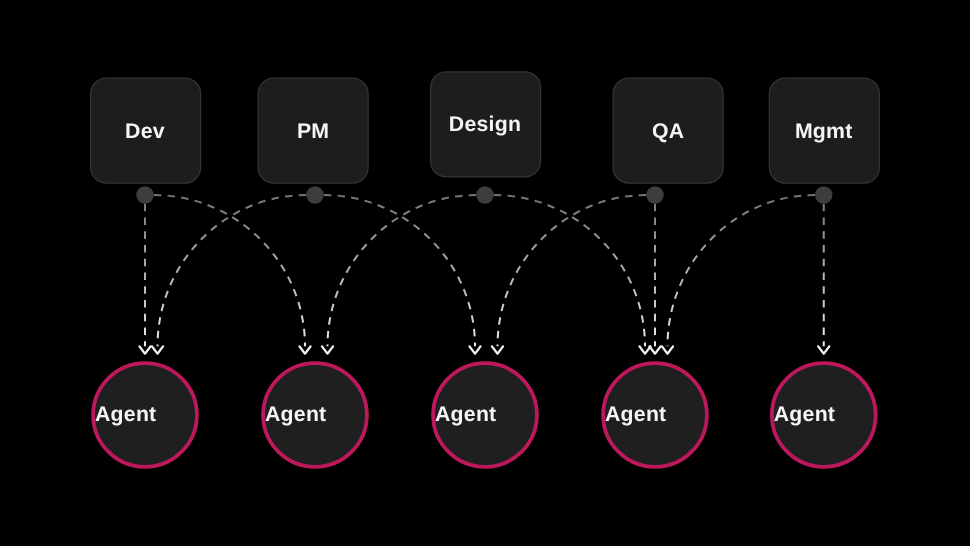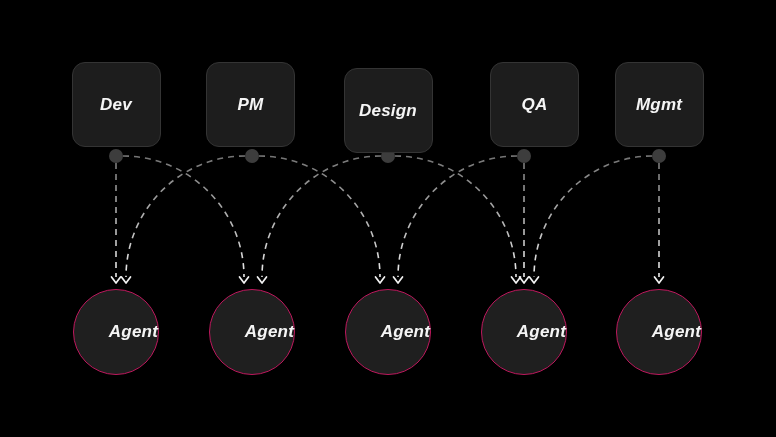--- a/index.html
+++ b/index.html
@@ -33,33 +33,32 @@
     display: flex;
     align-items: center;
     justify-content: center;
   }
   .agent-node {
     position: absolute;
     width: 86px;
     height: 86px;
     border-radius: 50%;
     background: #1f1f1f;
-    border: 1px solid #be185d;
+    border: 3px solid #be185d;
     box-sizing: border-box;
     display: flex;
     align-items: center;
-    justify-content: flex-end;
+    justify-content: flex-start;
   }
   .node-label {
     color: #f5f5f5;
     font-size: 17px;
     font-weight: bold;
     letter-spacing: 0.2px;
     user-select: none;
-    font-style: italic;
   }
 </style>
 </head>
 <body>
 
 <div class="stage">
   <svg class="connector-layer" width="776" height="437" viewBox="0 0 776 437" xmlns="http://www.w3.org/2000/svg">
     <defs>
       <linearGradient id="fade" gradientUnits="userSpaceOnUse" x1="0" y1="150" x2="0" y2="285">
         <stop offset="0" id="fade-start" stop-color="#6e6e6e"></stop>
@@ -98,21 +97,21 @@
         <path d="M 654.5 277 L 659 283 L 663.5 277" fill="none" stroke="#f2f2f2" stroke-width="1.7" stroke-linecap="round" stroke-linejoin="round"></path>
       </g>
   </svg>
   <div id="nodes">
       <div class="role-node" style="left: 71.5px; top: 62px;">
         <span class="node-label">Dev</span>
       </div>
       <div class="role-node" style="left: 206px; top: 62px;">
         <span class="node-label">PM</span>
       </div>
-      <div class="role-node" style="left: 343.5px; top: 68px;">
+      <div class="role-node" style="left: 343.5px; top: 57px;">
         <span class="node-label">Design</span>
       </div>
       <div class="role-node" style="left: 490px; top: 62px;">
         <span class="node-label">QA</span>
       </div>
       <div class="role-node" style="left: 614.5px; top: 62px; text-align: center;">
         <span class="node-label">Mgmt</span>
       </div>
       <div class="agent-node" style="left: 73px; top: 289px;">
         <span class="node-label">Agent</span>

